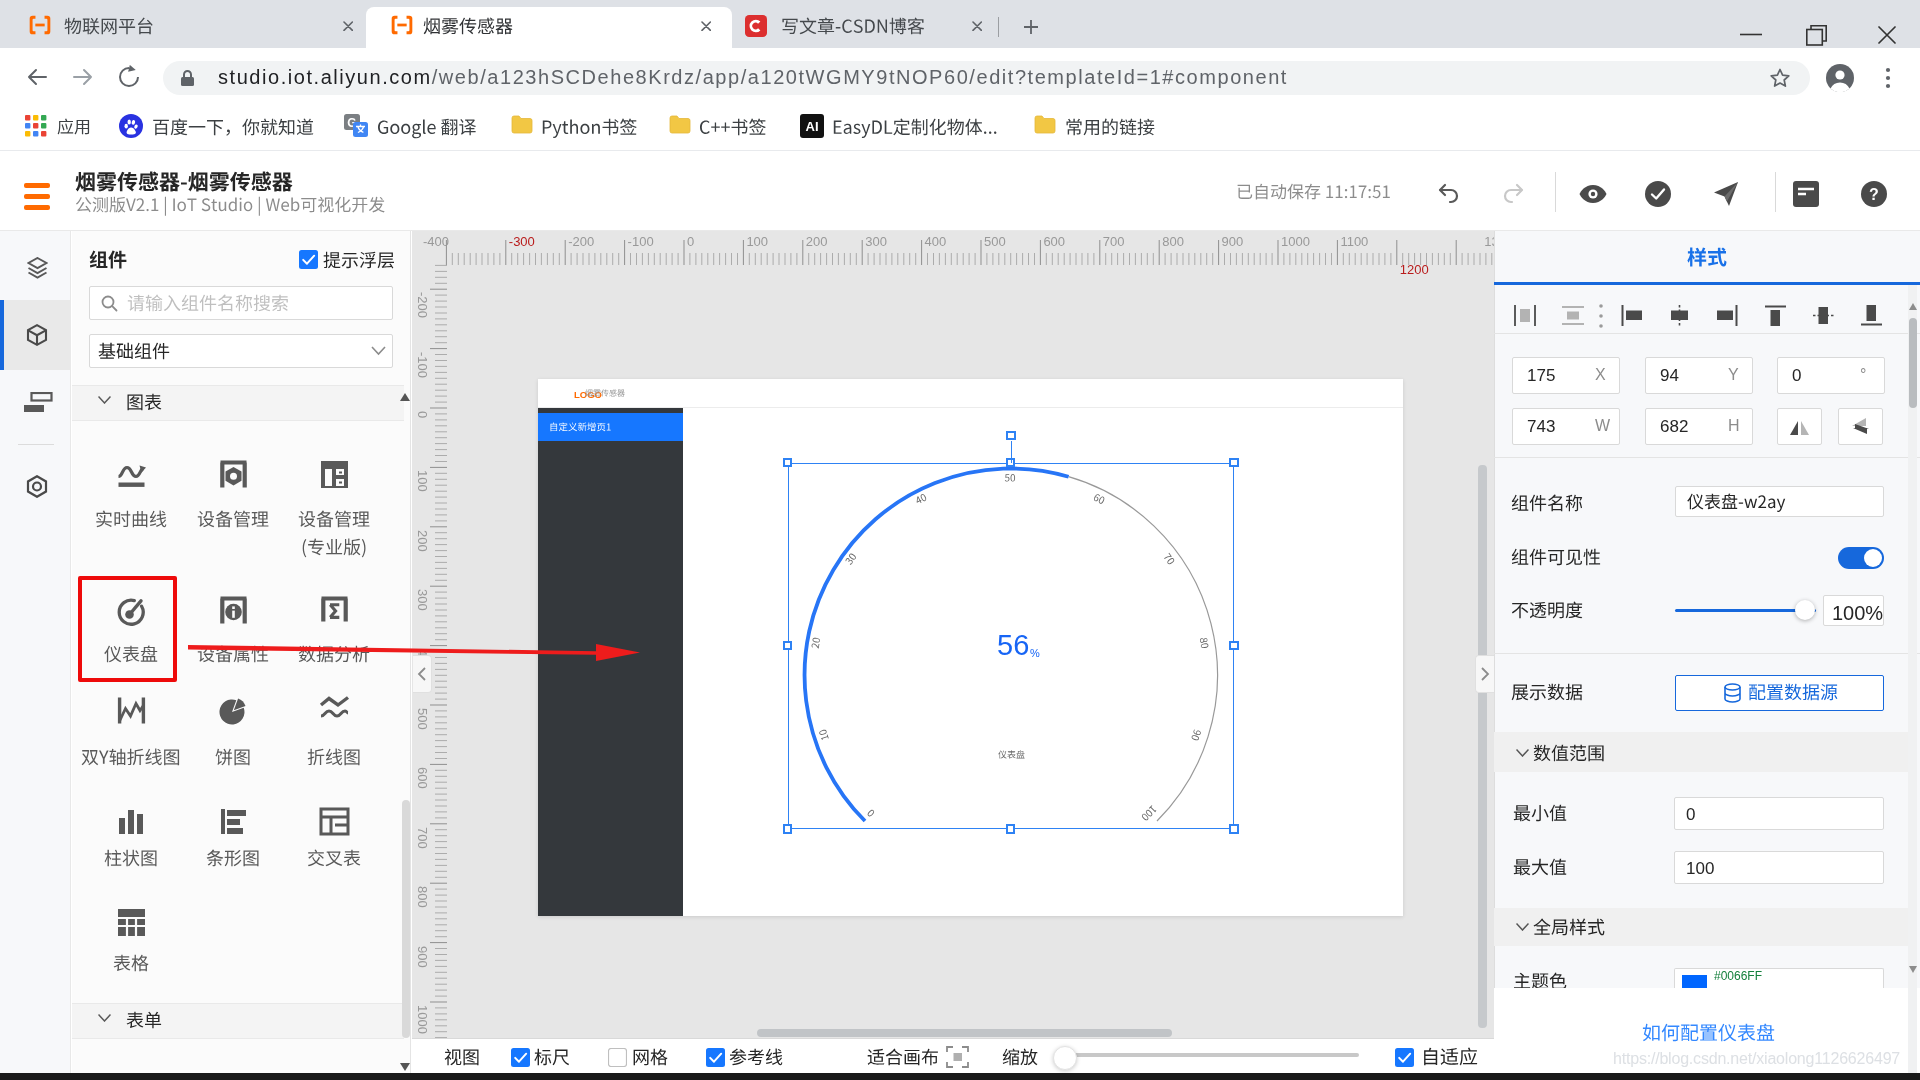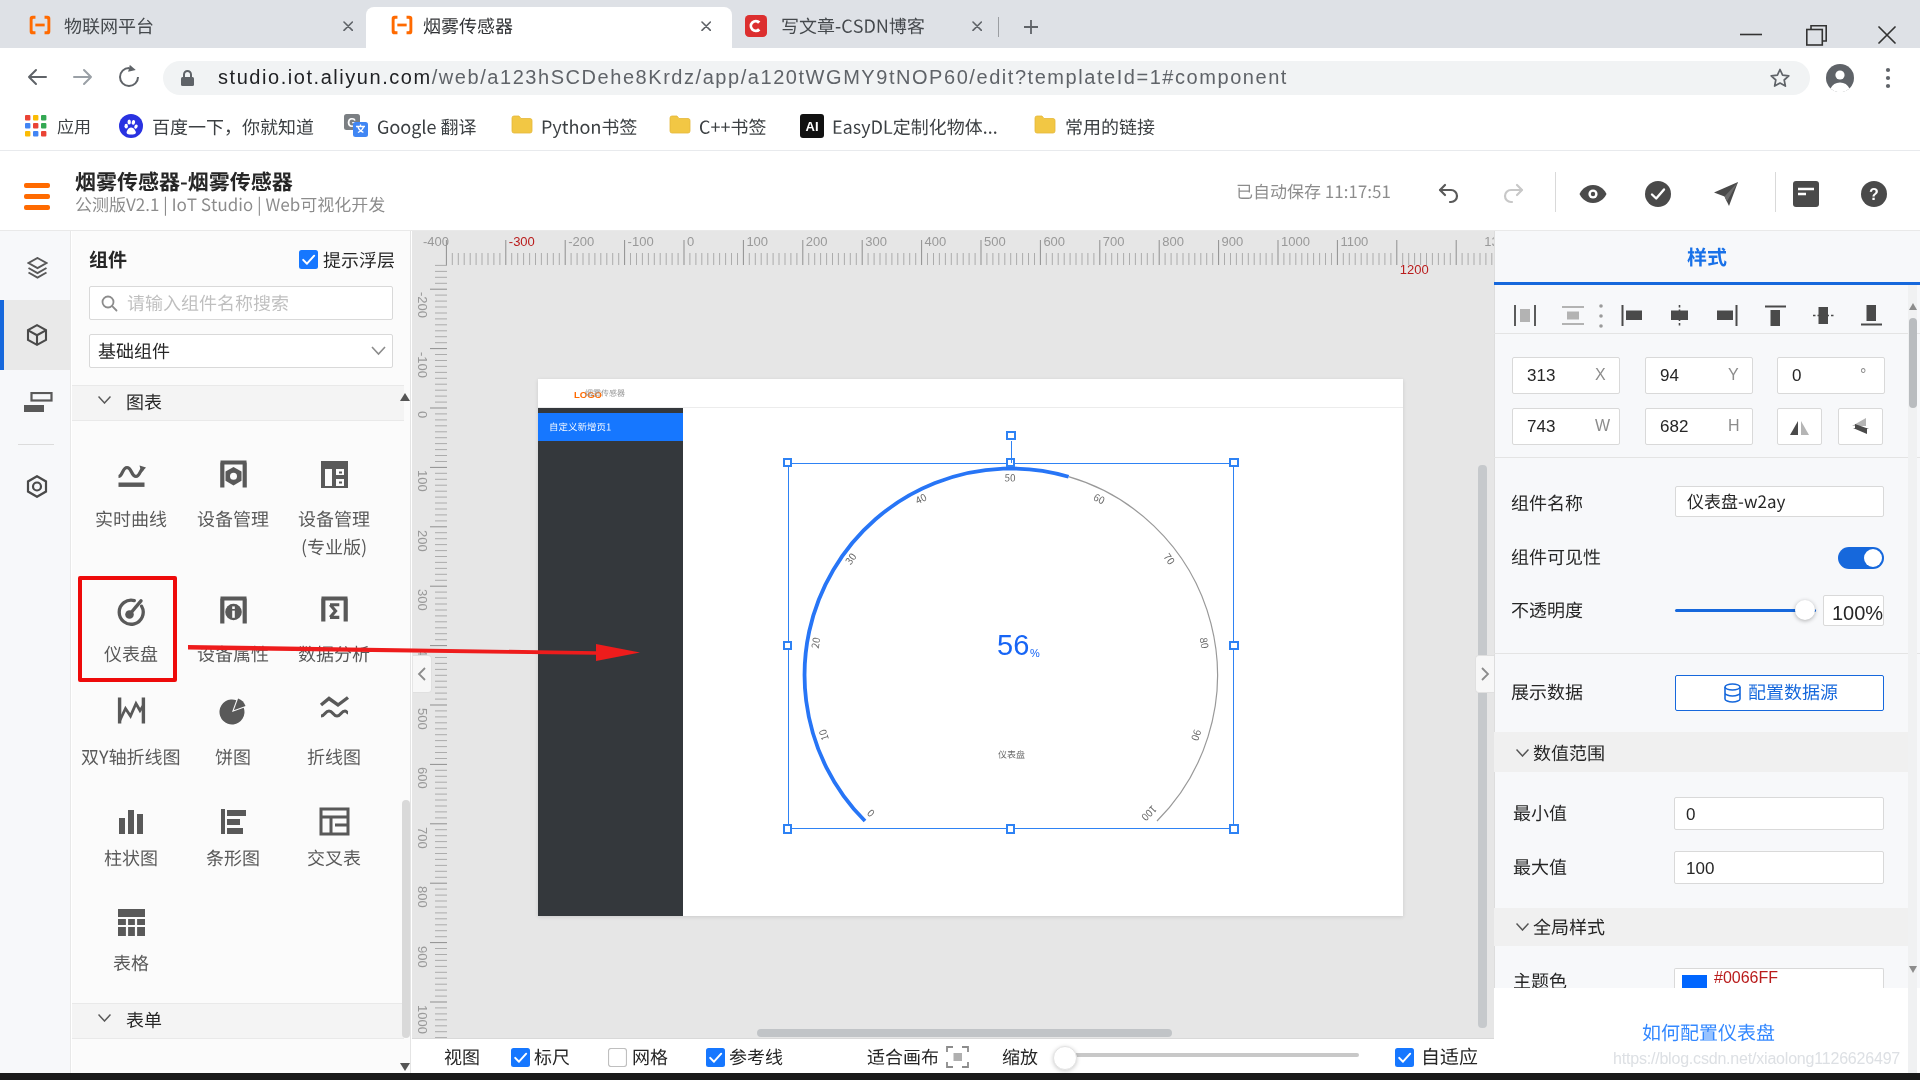--- a/index.html
+++ b/index.html
@@ -889,21 +889,21 @@
     <svg style="position:absolute;left:1813px;top:305px;" width="21" height="21" viewBox="0 0 21 21">
       <path d="M0 10.5 H21" stroke="#4a4a4a" stroke-width="1.6" stroke-dasharray="2.5 2"></path>
       <rect x="5.5" y="2" width="9.5" height="17" fill="#4a4a4a"></rect>
     </svg>
     <svg style="position:absolute;left:1861px;top:305px;" width="21" height="21" viewBox="0 0 21 21">
       <path d="M0 19.5 H21" stroke="#4a4a4a" stroke-width="2"></path>
       <rect x="5.5" y="0" width="9.5" height="16" fill="#4a4a4a"></rect>
     </svg>
     <div style="position:absolute;left:1494px;top:333px;width:426px;height:1px;background:#e4e4e4"></div>
     <div style="position:absolute;left:1512px;top:357px;width:108px;height:37px;background:#fff;border:1px solid #d9d9d9;border-radius:2px"></div>
-    <div style="position:absolute;left:1527px;top:366px;font-size:17px;color:#262626;font-weight:normal;white-space:nowrap;">313</div>
+    <div style="position:absolute;left:1527px;top:366px;font-size:17px;color:#262626;font-weight:normal;white-space:nowrap;">175</div>
     <div style="position:absolute;left:1595px;top:366px;font-size:16px;color:#8c8c8c;font-weight:normal;white-space:nowrap;">X</div>
     <div style="position:absolute;left:1645px;top:357px;width:108px;height:37px;background:#fff;border:1px solid #d9d9d9;border-radius:2px"></div>
     <div style="position:absolute;left:1660px;top:366px;font-size:17px;color:#262626;font-weight:normal;white-space:nowrap;">94</div>
     <div style="position:absolute;left:1728px;top:366px;font-size:16px;color:#8c8c8c;font-weight:normal;white-space:nowrap;">Y</div>
     <div style="position:absolute;left:1777px;top:357px;width:108px;height:37px;background:#fff;border:1px solid #d9d9d9;border-radius:2px"></div>
     <div style="position:absolute;left:1792px;top:366px;font-size:17px;color:#262626;font-weight:normal;white-space:nowrap;">0</div>
     <div style="position:absolute;left:1860px;top:366px;font-size:16px;color:#8c8c8c;font-weight:normal;white-space:nowrap;">°</div>
     <div style="position:absolute;left:1512px;top:408px;width:108px;height:37px;background:#fff;border:1px solid #d9d9d9;border-radius:2px"></div>
     <div style="position:absolute;left:1527px;top:417px;font-size:17px;color:#262626;font-weight:normal;white-space:nowrap;">743</div>
     <div style="position:absolute;left:1595px;top:417px;font-size:16px;color:#8c8c8c;font-weight:normal;white-space:nowrap;">W</div>
@@ -975,21 +975,21 @@
       <path d="M0.5 0.5 L6.5 7 L12.5 0.5" stroke="#555" stroke-width="1.5" fill="none"></path>
     </svg>
     <svg style="position:absolute;left:1533.0px;top:917.5px;overflow:visible" width="72" height="20">
       <path transform="translate(0,15.8)" fill="#262626" d="M8.9 -15.3C7.1 -12.5 3.8 -9.8 0.5 -8.3C0.8 -8 1.2 -7.6 1.4 -7.2C2.1 -7.6 2.8 -8 3.5 -8.4V-7.3H8.3V-4.5H3.7V-3.3H8.3V-0.3H1.4V0.9H16.7V-0.3H9.7V-3.3H14.6V-4.5H9.7V-7.3H14.6V-8.5C15.2 -8 15.9 -7.6 16.6 -7.1C16.8 -7.5 17.2 -8 17.6 -8.3C14.7 -9.8 12 -11.7 9.8 -14.3L10.1 -14.8ZM3.6 -8.5C5.6 -9.8 7.5 -11.5 9 -13.3C10.7 -11.3 12.5 -9.8 14.5 -8.5Z M20.8 -14.2V-9.9C20.8 -6.9 20.5 -2.8 18.5 0.1C18.8 0.3 19.4 0.7 19.6 1C21.1 -1.2 21.7 -4.2 22 -6.8H33C32.9 -2.2 32.6 -0.4 32.2 -0C32.1 0.2 31.9 0.2 31.6 0.2C31.2 0.2 30.3 0.2 29.4 0.1C29.6 0.5 29.8 1 29.8 1.4C30.7 1.4 31.7 1.4 32.2 1.4C32.7 1.3 33.1 1.2 33.4 0.8C34 0.2 34.2 -1.9 34.4 -7.4C34.4 -7.6 34.4 -8 34.4 -8H22.1L22.1 -9.5H33.2V-14.2ZM22.1 -13H31.8V-10.7H22.1ZM23.5 -5.4V0.3H24.8V-0.7H30.4V-5.4ZM24.8 -4.2H29.2V-1.8H24.8Z M43.9 -14.6C44.5 -13.7 45.2 -12.5 45.5 -11.7L46.7 -12.2C46.4 -13 45.8 -14.1 45.1 -15ZM50.8 -15.2C50.4 -14.1 49.7 -12.7 49.1 -11.7H43.2V-10.4H47.2V-7.9H43.7V-6.7H47.2V-4.2H42.5V-2.9H47.2V1.4H48.6V-2.9H53V-4.2H48.6V-6.7H52.1V-7.9H48.6V-10.4H52.7V-11.7H50.5C51.1 -12.6 51.7 -13.7 52.2 -14.7ZM39.3 -15.1V-11.6H37V-10.4H39.3C38.8 -7.9 37.7 -5.1 36.6 -3.5C36.8 -3.2 37.1 -2.6 37.3 -2.2C38 -3.3 38.7 -5.1 39.3 -6.9V1.4H40.6V-7.9C41.1 -7 41.6 -6 41.9 -5.4L42.7 -6.4C42.4 -6.9 41.1 -9 40.6 -9.6V-10.4H42.5V-11.6H40.6V-15.1Z M66.8 -14.2C67.7 -13.6 68.8 -12.6 69.4 -12L70.3 -12.8C69.8 -13.4 68.6 -14.4 67.7 -15ZM64.2 -15C64.2 -13.9 64.2 -12.8 64.3 -11.8H55V-10.4H64.3C64.8 -3.7 66.3 1.5 69.3 1.5C70.7 1.5 71.2 0.6 71.4 -2.6C71 -2.7 70.5 -3 70.2 -3.3C70.1 -0.9 69.9 0.1 69.4 0.1C67.6 0.1 66.2 -4.3 65.8 -10.4H71V-11.8H65.7C65.6 -12.8 65.6 -13.9 65.6 -15ZM55.1 -0.4 55.5 0.9C57.8 0.4 61.1 -0.4 64.2 -1.1L64.1 -2.3L60.2 -1.5V-6.4H63.6V-7.8H55.6V-6.4H58.9V-1.2Z"></path>
     </svg>
     <svg style="position:absolute;left:1513.0px;top:971.5px;overflow:visible" width="54" height="20">
       <path transform="translate(0,15.8)" fill="#262626" d="M6.7 -14.3C7.8 -13.5 9.1 -12.3 9.8 -11.5H1.9V-10.2H8.3V-6.2H2.7V-4.9H8.3V-0.5H1V0.8H17.1V-0.5H9.7V-4.9H15.4V-6.2H9.7V-10.2H16.1V-11.5H10.3L11.2 -12.1C10.4 -13 9 -14.2 7.8 -15Z M21.2 -11.1H24.8V-9.7H21.2ZM21.2 -13.4H24.8V-12H21.2ZM19.9 -14.4V-8.7H26.1V-14.4ZM30.5 -9.5C30.4 -4.9 30 -2.6 26.2 -1.4C26.5 -1.2 26.8 -0.8 26.9 -0.5C31 -1.9 31.5 -4.5 31.6 -9.5ZM31.1 -3.3C32.3 -2.5 33.7 -1.3 34.3 -0.6L35.2 -1.4C34.5 -2.2 33 -3.3 31.9 -4.1ZM20.2 -5.4C20.1 -2.8 19.8 -0.7 18.6 0.7C18.9 0.9 19.4 1.2 19.6 1.4C20.2 0.5 20.7 -0.5 21 -1.8C22.6 0.6 25.2 1 29.1 1H34.8C34.9 0.7 35.1 0.2 35.3 -0.1C34.3 -0.1 29.9 -0.1 29.1 -0.1C26.9 -0.1 25.1 -0.2 23.7 -0.8V-3.3H26.7V-4.4H23.7V-6.3H27V-7.4H18.9V-6.3H22.5V-1.5C22 -1.9 21.5 -2.4 21.2 -3.2C21.3 -3.9 21.3 -4.6 21.4 -5.4ZM27.7 -11.4V-3.9H28.9V-10.4H33.1V-3.9H34.3V-11.4H30.9C31.2 -12 31.4 -12.6 31.6 -13.2H35.2V-14.3H27V-13.2H30.3C30.1 -12.6 29.9 -12 29.7 -11.4Z M44.5 -8.9V-5.7H40.4V-8.9ZM45.8 -8.9H50.1V-5.7H45.8ZM46.8 -12.3C46.2 -11.6 45.6 -10.7 44.9 -10.1H40.1C40.8 -10.8 41.5 -11.6 42.1 -12.3ZM42.4 -15.2C41.1 -12.7 38.9 -10.6 36.7 -9.2C37 -8.9 37.3 -8.2 37.5 -7.9C38 -8.3 38.5 -8.7 39.1 -9.2V-1.5C39.1 0.6 39.9 1.1 42.8 1.1C43.5 1.1 49 1.1 49.8 1.1C52.5 1.1 53 0.3 53.3 -2.5C52.9 -2.6 52.4 -2.8 52 -3C51.8 -0.6 51.5 -0.1 49.8 -0.1C48.5 -0.1 43.7 -0.1 42.7 -0.1C40.7 -0.1 40.4 -0.4 40.4 -1.4V-4.4H50.1V-3.6H51.5V-10.1H46.5C47.4 -11 48.2 -12 48.8 -13L47.9 -13.6L47.7 -13.5H42.9C43.1 -13.9 43.4 -14.3 43.6 -14.7Z"></path>
     </svg>
     <div style="position:absolute;left:1674px;top:968px;width:210px;height:20px;background:#fff;border:1px solid #d9d9d9;border-radius:2px 2px 0 0;border-bottom:none"></div>
     <div style="position:absolute;left:1682px;top:975px;width:25px;height:13px;background:#0066FF"></div>
-    <div style="position:absolute;left:1714px;top:969px;font-size:16px;color:#b91c1c;font-weight:normal;white-space:nowrap;">#0066FF</div>
+    <div style="position:absolute;left:1714px;top:969px;font-size:12px;color:#15803d;font-weight:normal;white-space:nowrap;">#0066FF</div>
     <div style="position:absolute;left:1494px;top:988px;width:426px;height:85px;background:#fff"></div>
     <svg style="position:absolute;left:1641.5px;top:1023.0px;overflow:visible" width="133" height="21">
       <path transform="translate(0,16.7)" fill="#3388ff" d="M7.6 -10.7C7.3 -8.1 6.7 -5.9 5.8 -4.2C5 -4.9 4.2 -5.5 3.4 -6.1C3.8 -7.4 4.2 -9.1 4.6 -10.7ZM1.8 -5.5C2.9 -4.8 4 -3.9 5.1 -3C4 -1.4 2.6 -0.3 0.9 0.4C1.2 0.6 1.6 1.2 1.8 1.5C3.6 0.7 5 -0.4 6.2 -2.1C7 -1.3 7.6 -0.7 8.1 -0.1L9.1 -1.3C8.6 -1.9 7.8 -2.6 7 -3.3C8.1 -5.4 8.8 -8.2 9.1 -12L8.2 -12.1L7.9 -12.1H4.9C5.1 -13.4 5.4 -14.7 5.5 -15.8L4.1 -15.9C4 -14.7 3.7 -13.4 3.5 -12.1H0.9V-10.7H3.2C2.8 -8.8 2.3 -6.9 1.8 -5.5ZM10.1 -13.9V1H11.5V-0.4H16.1V0.7H17.6V-13.9ZM11.5 -1.7V-12.6H16.1V-1.7Z M25.5 -14.1V-12.7H34.5V-0.5C34.5 -0.1 34.4 0 34 0C33.5 0.1 32.1 0.1 30.6 0C30.8 0.5 31.1 1.1 31.1 1.5C33 1.5 34.3 1.5 34.9 1.3C35.6 1 35.9 0.6 35.9 -0.4V-12.7H37.3V-14.1ZM27.4 -8.8H30.6V-4.8H27.4ZM26 -10.1V-2.2H27.4V-3.5H32V-10.1ZM24.1 -15.9C23.1 -13.1 21.5 -10.3 19.7 -8.4C20 -8.1 20.4 -7.4 20.5 -7C21.1 -7.7 21.7 -8.5 22.3 -9.3V1.5H23.7V-11.7C24.4 -12.9 24.9 -14.2 25.4 -15.5Z M48.5 -15.1V-13.7H54.3V-9.1H48.6V-0.9C48.6 0.9 49.1 1.3 50.9 1.3C51.2 1.3 53.7 1.3 54.1 1.3C55.8 1.3 56.2 0.5 56.4 -2.6C56 -2.7 55.4 -3 55.1 -3.2C55 -0.5 54.8 -0 54 -0C53.4 -0 51.4 -0 51 -0C50.2 -0 50 -0.2 50 -0.9V-7.8H54.3V-6.5H55.7V-15.1ZM40.7 -3H46V-1H40.7ZM40.7 -4.1V-10.5H42V-9C42 -8 41.8 -6.7 40.7 -5.8C40.9 -5.7 41.2 -5.4 41.3 -5.2C42.5 -6.3 42.8 -7.8 42.8 -9V-10.5H43.9V-6.9C43.9 -6 44.1 -5.8 44.9 -5.8C45 -5.8 45.6 -5.8 45.8 -5.8H46V-4.1ZM39.1 -15.2V-13.9H41.8V-11.7H39.6V1.4H40.7V0.1H46V1.2H47.2V-11.7H45V-13.9H47.6V-15.2ZM42.8 -11.7V-13.9H44V-11.7ZM44.7 -10.5H46V-6.7L45.9 -6.7C45.9 -6.7 45.8 -6.6 45.6 -6.6C45.5 -6.6 45 -6.6 44.9 -6.6C44.7 -6.6 44.7 -6.7 44.7 -6.9Z M69.4 -14.2H72.6V-12.5H69.4ZM64.9 -14.2H68.1V-12.5H64.9ZM60.6 -14.2H63.6V-12.5H60.6ZM60.6 -8.1V-0.1H58.1V0.9H75V-0.1H72.4V-8.1H66.4L66.7 -9.2H74.5V-10.4H66.9L67.1 -11.5H74V-15.2H59.2V-11.5H65.6L65.5 -10.4H58.3V-9.2H65.3L65.1 -8.1ZM62 -0.1V-1.3H70.9V-0.1ZM62 -5.2H70.9V-4.1H62ZM62 -6.1V-7.1H70.9V-6.1ZM62 -3.3H70.9V-2.1H62Z M86.3 -15C87.1 -13.7 88 -12 88.4 -11L89.6 -11.7C89.2 -12.7 88.3 -14.3 87.4 -15.5ZM91.9 -14.9C91.2 -10.8 90.2 -7.2 88 -4.4C86.1 -7.1 85 -10.5 84.3 -14.6L82.9 -14.4C83.7 -9.9 84.9 -6.1 87 -3.3C85.5 -1.7 83.6 -0.5 81.1 0.4C81.4 0.7 81.8 1.2 82 1.5C84.5 0.6 86.4 -0.7 87.9 -2.2C89.3 -0.6 91.1 0.7 93.3 1.6C93.6 1.2 94 0.6 94.4 0.3C92.1 -0.5 90.3 -1.7 88.9 -3.3C91.3 -6.3 92.5 -10.2 93.3 -14.6ZM81.1 -15.9C80 -13 78.2 -10.1 76.3 -8.3C76.6 -8 77 -7.2 77.2 -6.9C77.8 -7.6 78.5 -8.4 79.1 -9.2V1.5H80.4V-11.4C81.2 -12.7 81.9 -14.1 82.4 -15.5Z M99.8 1.5C100.2 1.2 100.9 1 106.2 -0.7C106.2 -1 106 -1.6 106 -2L101.4 -0.6V-4.8C102.5 -5.5 103.5 -6.4 104.3 -7.3C105.8 -3.3 108.5 -0.4 112.4 0.9C112.6 0.5 113 -0.1 113.4 -0.4C111.5 -0.9 109.9 -1.8 108.6 -3.1C109.8 -3.8 111.2 -4.8 112.3 -5.7L111.1 -6.6C110.2 -5.8 108.9 -4.7 107.8 -3.9C106.9 -4.9 106.2 -6.1 105.8 -7.3H112.7V-8.5H105.2V-10.2H111.3V-11.4H105.2V-13H112.1V-14.3H105.2V-16H103.7V-14.3H97V-13H103.7V-11.4H98V-10.2H103.7V-8.5H96.2V-7.3H102.5C100.7 -5.7 98 -4.2 95.7 -3.5C96 -3.2 96.4 -2.7 96.6 -2.3C97.7 -2.7 98.8 -3.2 99.9 -3.9V-1C99.9 -0.3 99.5 0 99.2 0.2C99.4 0.5 99.7 1.2 99.8 1.5Z M121.4 -8.1C122.5 -7.5 123.8 -6.7 124.5 -6.1L125.2 -7C124.5 -7.6 123.2 -8.4 122.1 -8.9ZM122.8 -16.1C122.7 -15.7 122.4 -15.1 122.2 -14.5H118V-11.2L118 -10.4H115V-9.2H117.8C117.5 -8 116.9 -6.9 115.4 -5.9C115.7 -5.7 116.2 -5.2 116.5 -4.9C118.2 -6.1 119 -7.6 119.3 -9.2H128.1V-7C128.1 -6.8 128 -6.7 127.7 -6.7C127.5 -6.7 126.6 -6.7 125.7 -6.7C125.9 -6.3 126.1 -5.8 126.2 -5.5C127.5 -5.5 128.3 -5.5 128.8 -5.7C129.3 -5.9 129.5 -6.3 129.5 -7V-9.2H132.2V-10.4H129.5V-14.5H123.7L124.4 -15.8ZM121.5 -12.3C122.5 -11.8 123.8 -11 124.4 -10.4H119.4L119.5 -11.2V-13.4H128.1V-10.4H124.4L125.1 -11.3C124.5 -11.9 123.3 -12.7 122.2 -13.1ZM117 -5V-0.3H114.9V1H132.1V-0.3H130V-5ZM118.3 -0.3V-3.8H120.9V-0.3ZM122.2 -0.3V-3.8H124.7V-0.3ZM126.1 -0.3V-3.8H128.6V-0.3Z"></path>
     </svg>
     <div style="position:absolute;left:1613px;top:1050px;font-size:16px;color:#dde0e4;font-weight:normal;white-space:nowrap;letter-spacing:-0.2px">https://blog.csdn.net/xiaolong1126626497</div>
     <div style="position:absolute;left:1908px;top:285px;width:9px;height:788px;background:#f0f1f2"></div>
     <svg style="position:absolute;left:1909px;top:303px;" width="8" height="7" viewBox="0 0 8 7">
       <path d="M4 0 L8 7 H0 Z" fill="#8c8c8c"></path>
     </svg>
     <div style="position:absolute;left:1908.5px;top:318px;width:8px;height:90px;background:#b9bcbf;border-radius:4px"></div>

